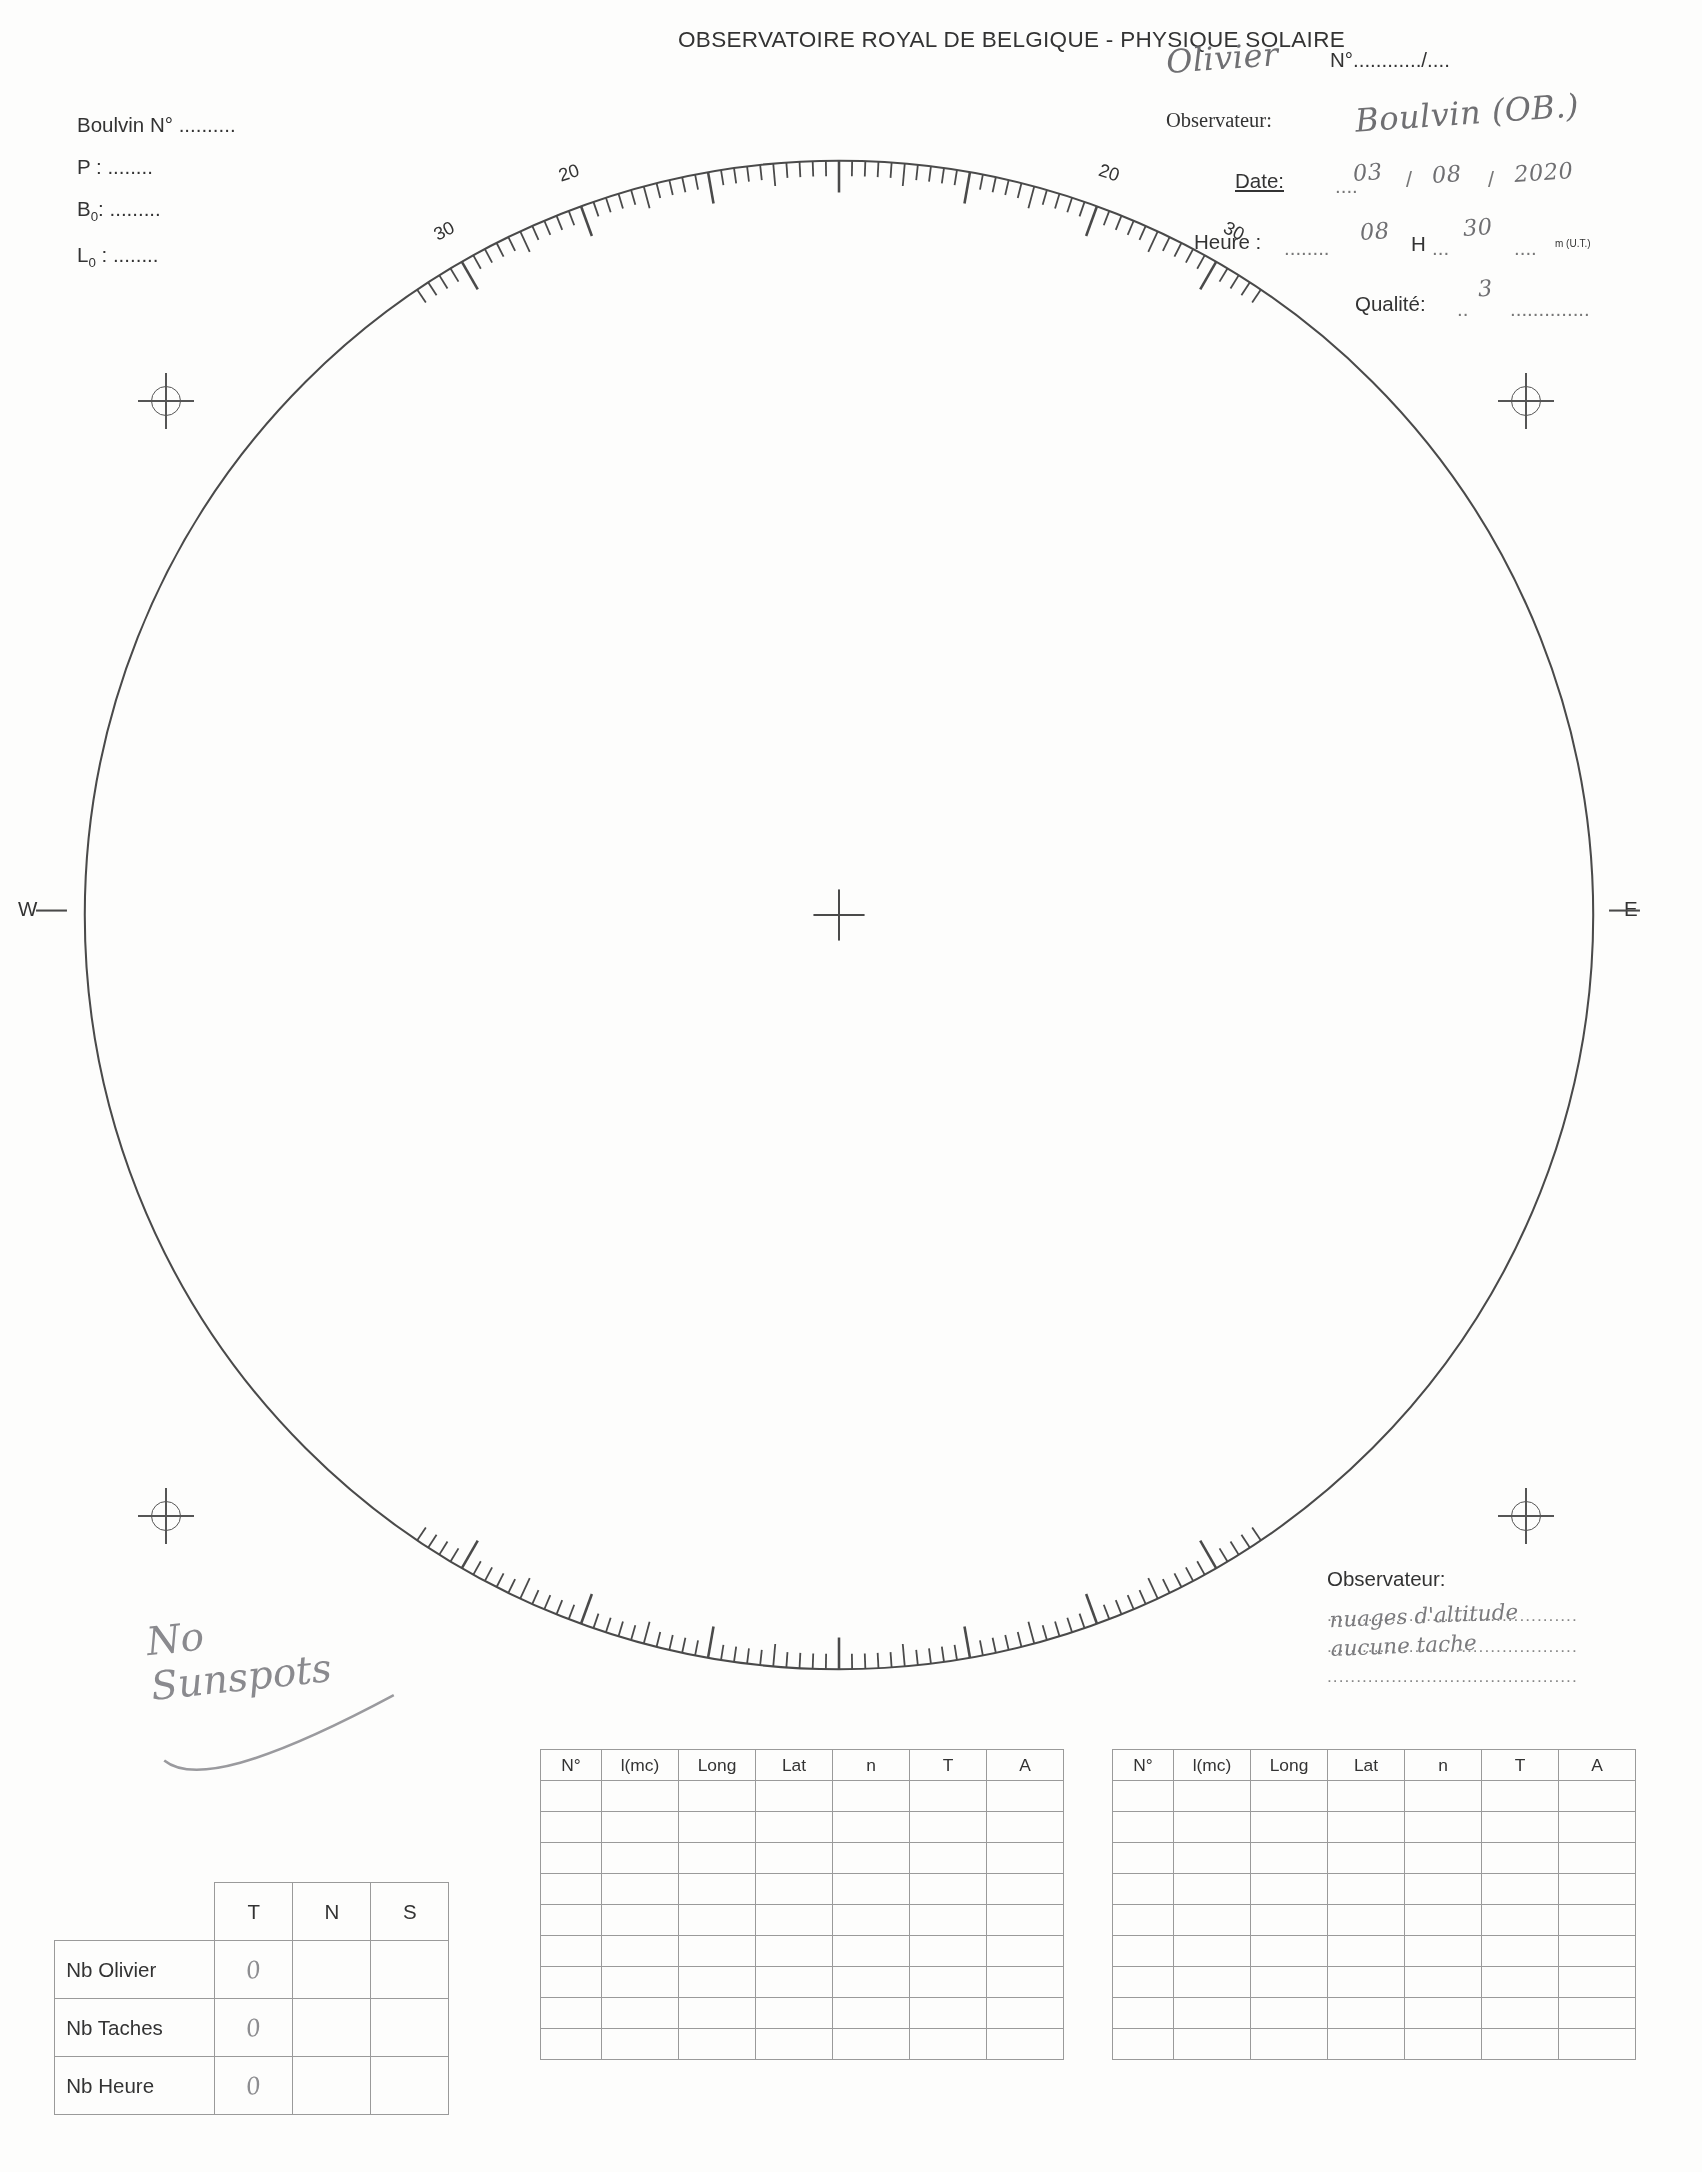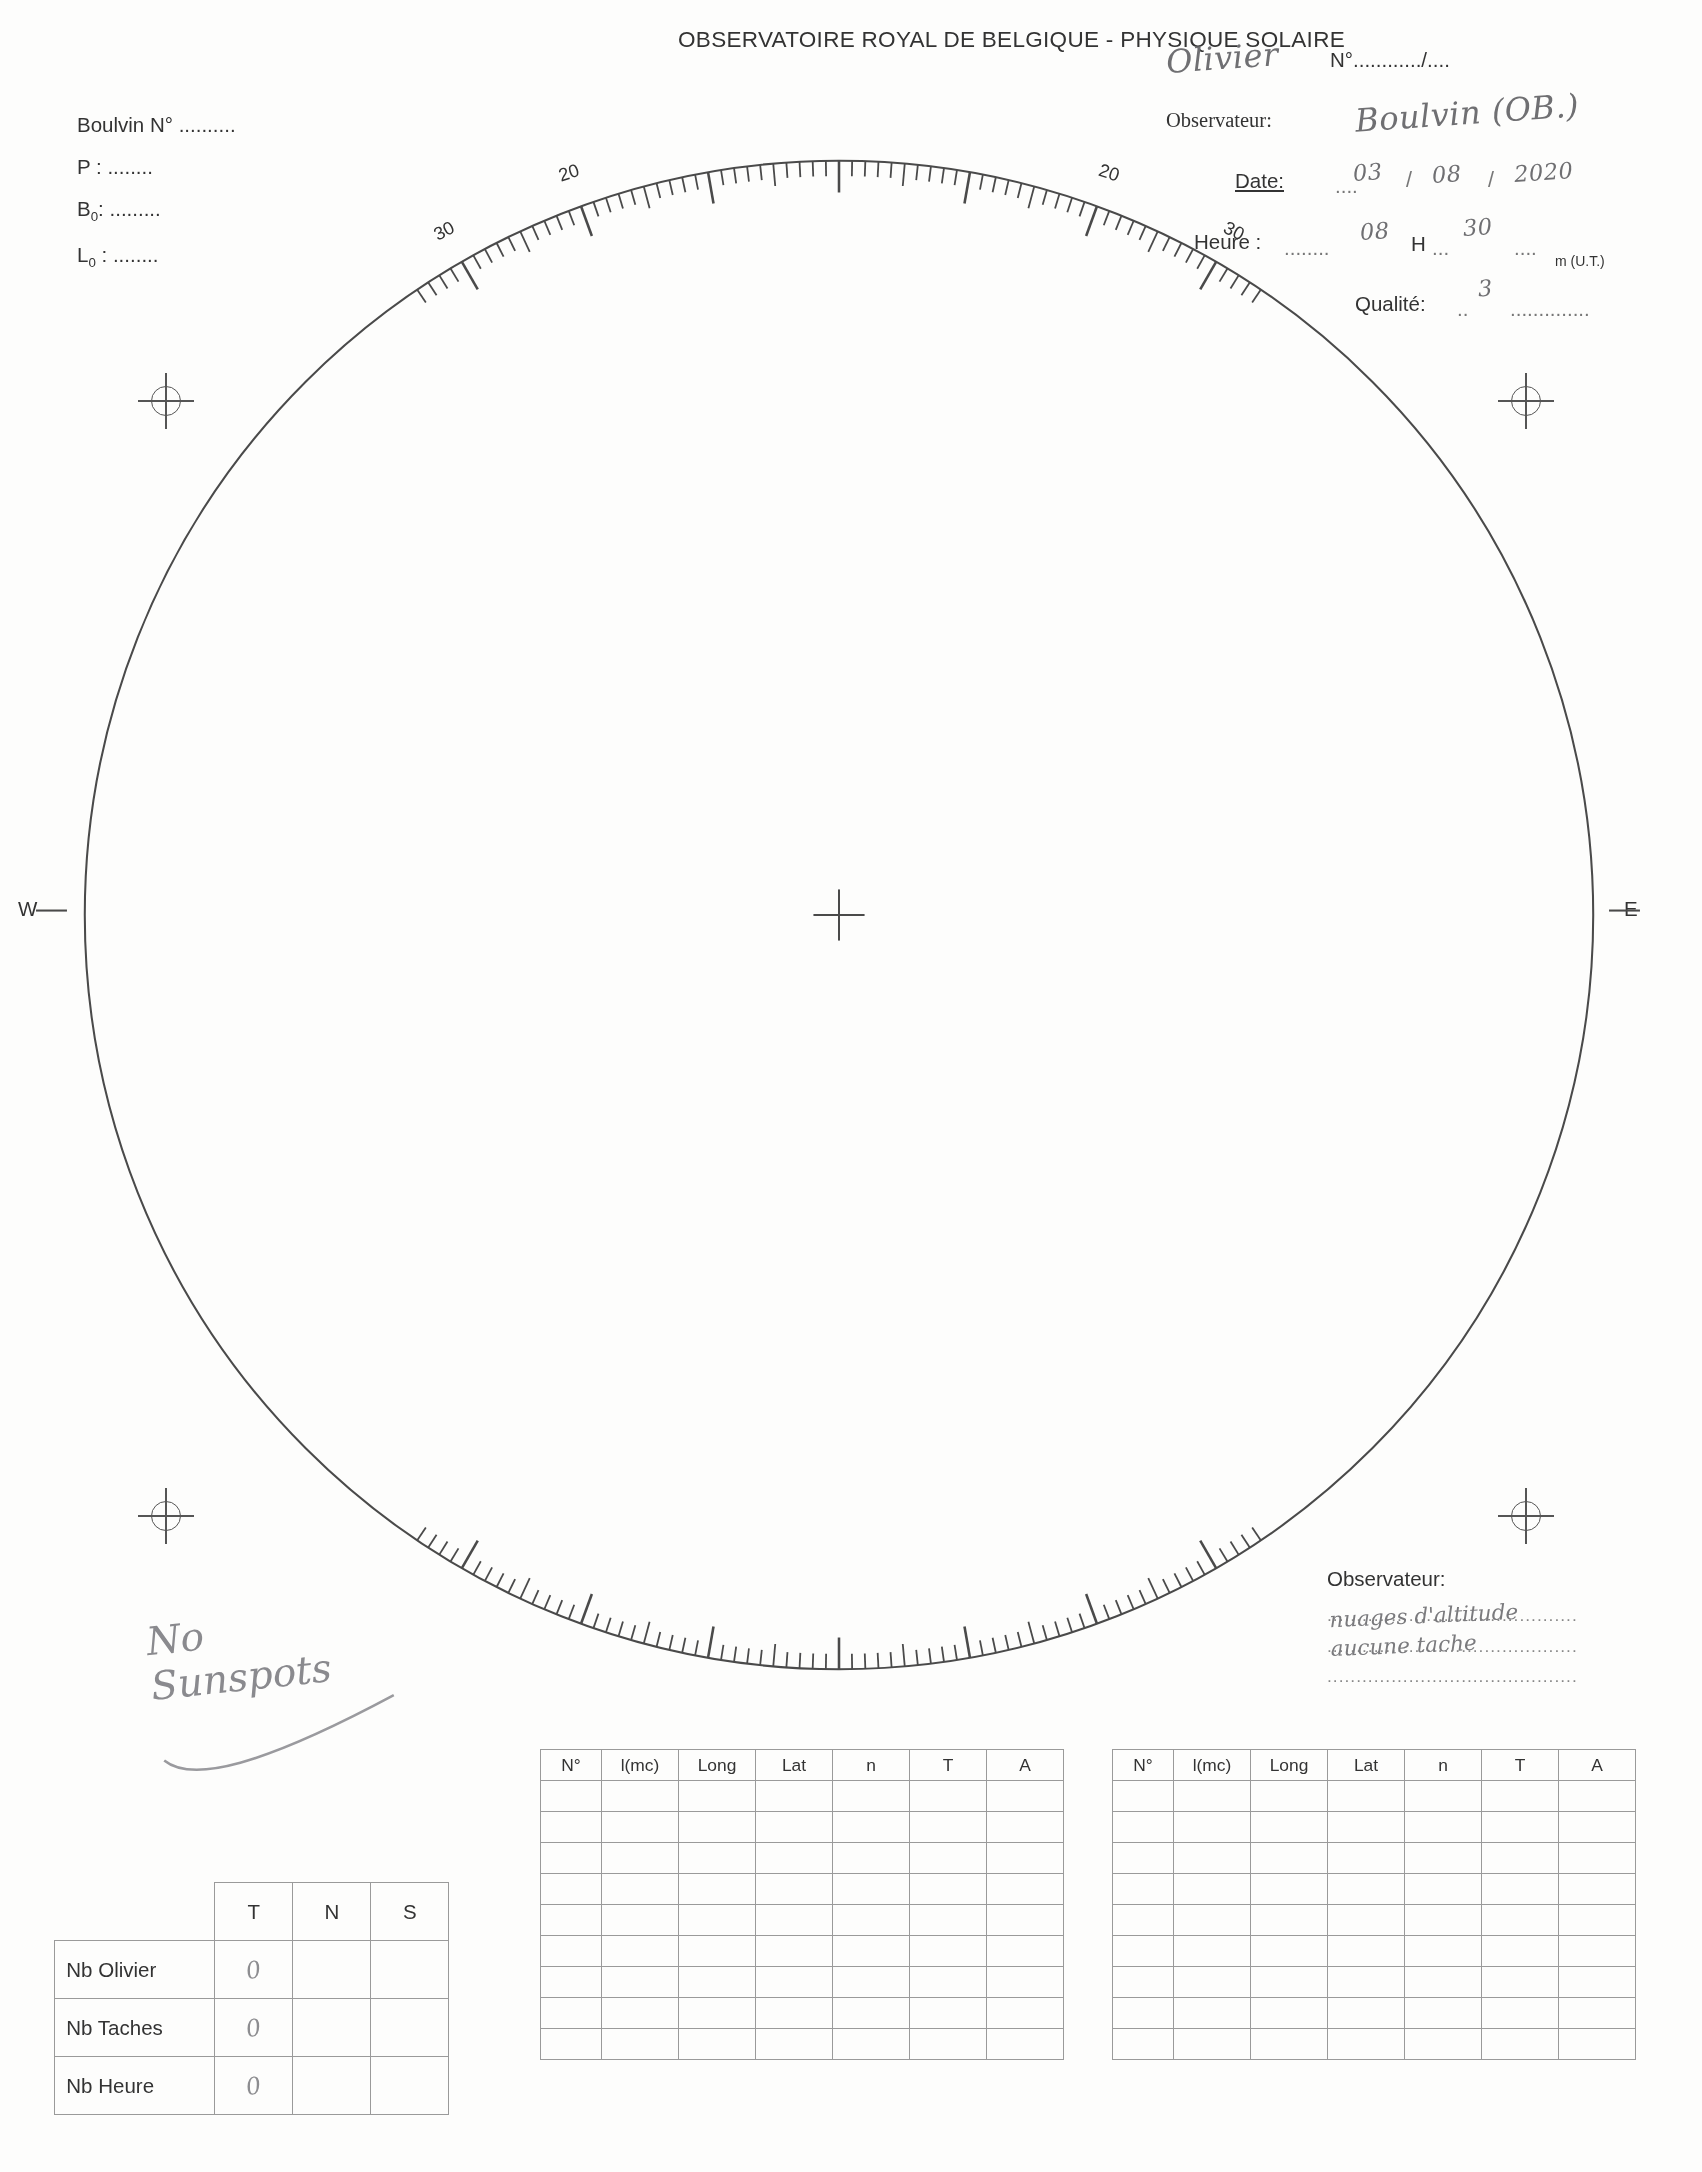--- a/index.html
+++ b/index.html
@@ -59,21 +59,21 @@
     top: 43px;
     font-size: 20.5px;
     color: #333;
   }
   .rf-row {
     position: relative;
     height: 56px;
     white-space: nowrap;
   }
   .rf-label { display: inline-block; }
-  .tiny { font-size: 14px; margin-top: 15px; }
+  .tiny { font-size: 10px; }
   .hand {
     font-family: "DejaVu Serif", serif;
     font-style: italic;
     color: #6f6f72;
     font-size: 25.6px;
     letter-spacing: 0.5px;
     transform: rotate(-4deg);
     display: inline-block;
   }
   .hand-sm { font-size: 22.5px; }

